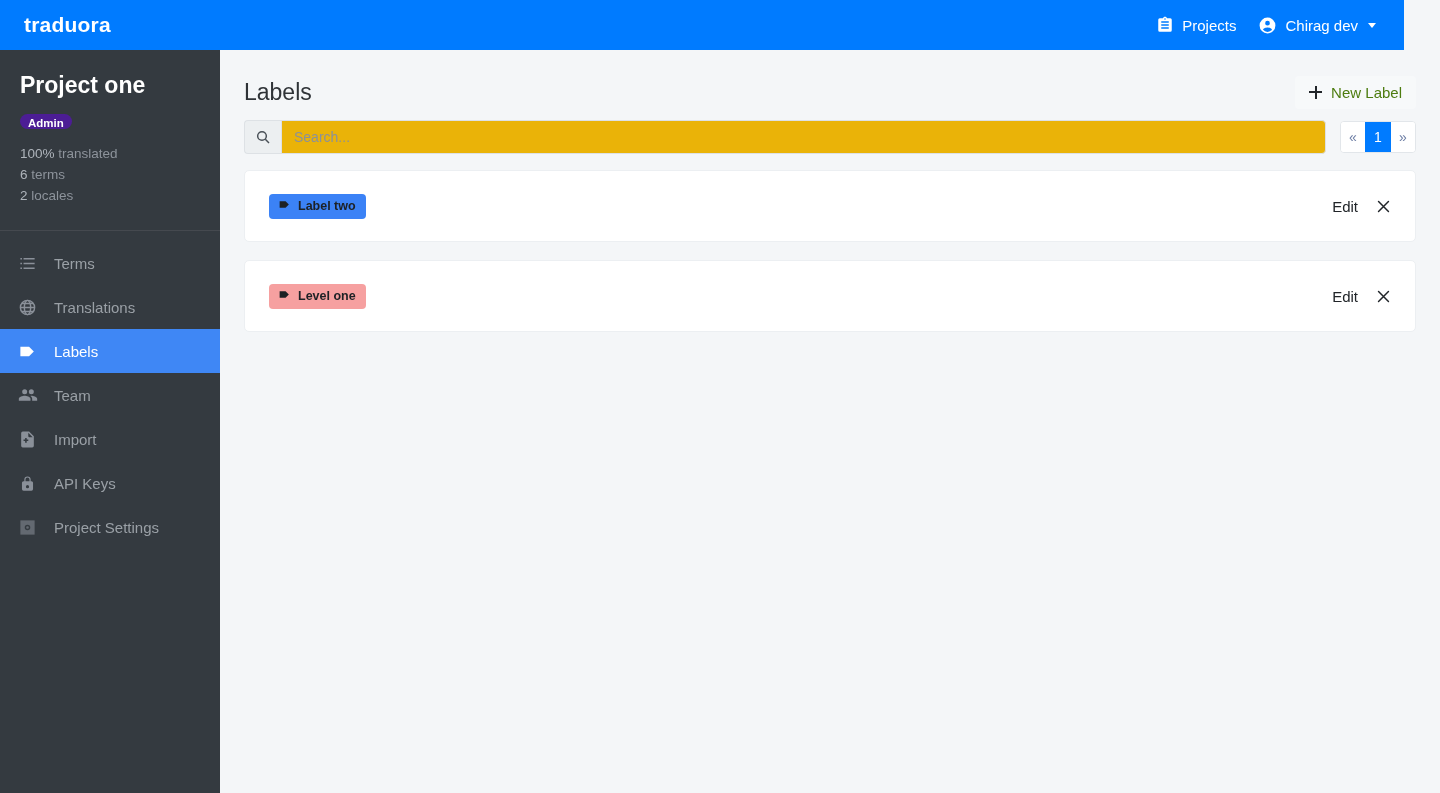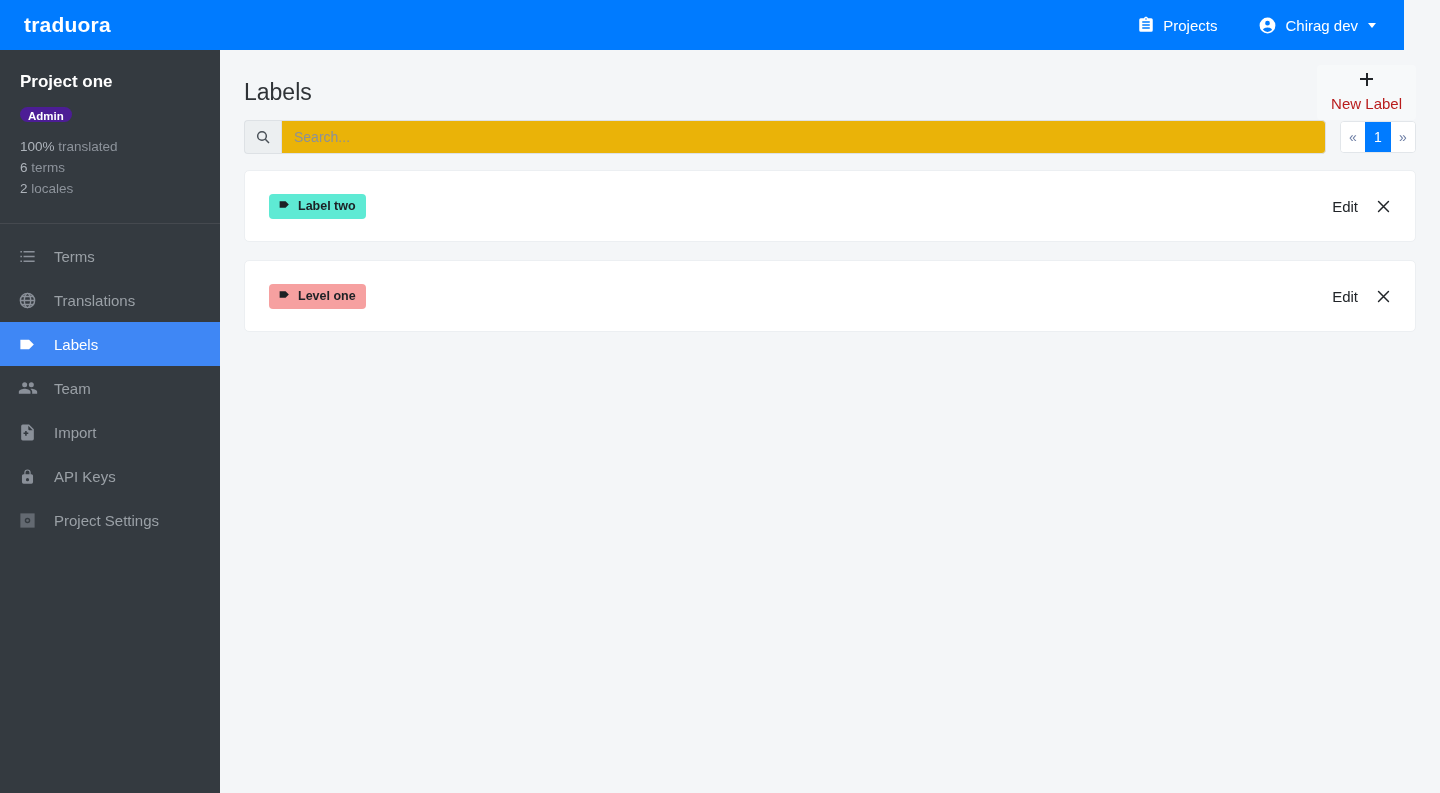--- a/index.html
+++ b/index.html
@@ -21,21 +21,21 @@
   .brand {
     margin-left: 24px;
     color: #ffffff;
     font-size: 21px;
     font-weight: bold;
     letter-spacing: .2px;
   }
   .nav-right {
     margin-left: auto;
     display: flex; align-items: center;
-    gap: 41px;
+    gap: 22px;
     margin-right: 28px;
   }
   .nav-link {
     display: flex; align-items: center; gap: 8px;
     color: #ffffff; font-size: 15px; cursor: pointer;
     white-space: nowrap;
   }
   .nav-link svg { display: block; }
   .caret {
     width: 0; height: 0;
@@ -46,21 +46,21 @@
   }
 
   
   .sidebar {
     position: absolute; top: 50px; left: 0;
     width: 220px; height: 743px;
     background: #343a40;
   }
   .project-block { padding: 22px 20px 24px 20px; }
   .project-title {
-    color: #ffffff; font-size: 17px; font-weight: bold;
+    color: #ffffff; font-size: 23px; font-weight: bold;
     margin-bottom: 14px;
   }
   .role-badge {
     display: inline-block;
     background: #4c1d95; color: #ffffff;
     font-size: 11.5px; font-weight: bold;
     padding: 3px 8px 0 8px;
     border-radius: 9px;
     margin-bottom: 14px;
   }
@@ -97,27 +97,26 @@
     height: 62px;
   }
   .page-title {
     font-size: 23px; color: #2f3337; font-weight: normal;
   }
   .new-btn {
     margin-left: auto;
     display: flex; align-items: center; gap: 9px;
     background: #f7f9fa;
     border: none;
-    color: #b91c1c;
+    color: #4d7c0f;
     font-size: 15px;
     font-family: "Liberation Sans", sans-serif;
     padding: 8px 14px;
     border-radius: 4px;
     cursor: pointer;
-    flex-direction: column;
   }
   .plus {
     display: inline-block;
     position: relative; width: 13px; height: 13px;
   }
   .plus::before, .plus::after {
     content: ""; position: absolute; background: #212529;
   }
   .plus::before { left: 0; top: 5.5px; width: 13px; height: 2px; }
   .plus::after  { top: 0; left: 5.5px; height: 13px; width: 2px; }
@@ -346,21 +345,21 @@
     <div class="pager">
       <div class="pg">«</div>
       <div class="pg active" style="background: rgb(0, 123, 255);">1</div>
       <div class="pg">»</div>
     </div>
   </div>
 
   <div class="cards">
 
     <div class="card">
-      <span class="label-chip" style="background: #5eead4; color: rgb(29, 33, 37);">
+      <span class="label-chip" style="background: #3b82f6; color: rgb(29, 33, 37);">
         <span class="chip-icon">
           <svg width="13" height="13" viewBox="0 0 24 24" fill="#1d2125">
             <path d="M3 6h11l6 6-6 6H3V6z"></path>
           </svg>
         </span>
         <span>Label two</span>
       </span>
       <div class="card-actions">
         <span class="edit-link">Edit</span>
         <span class="x-btn">

